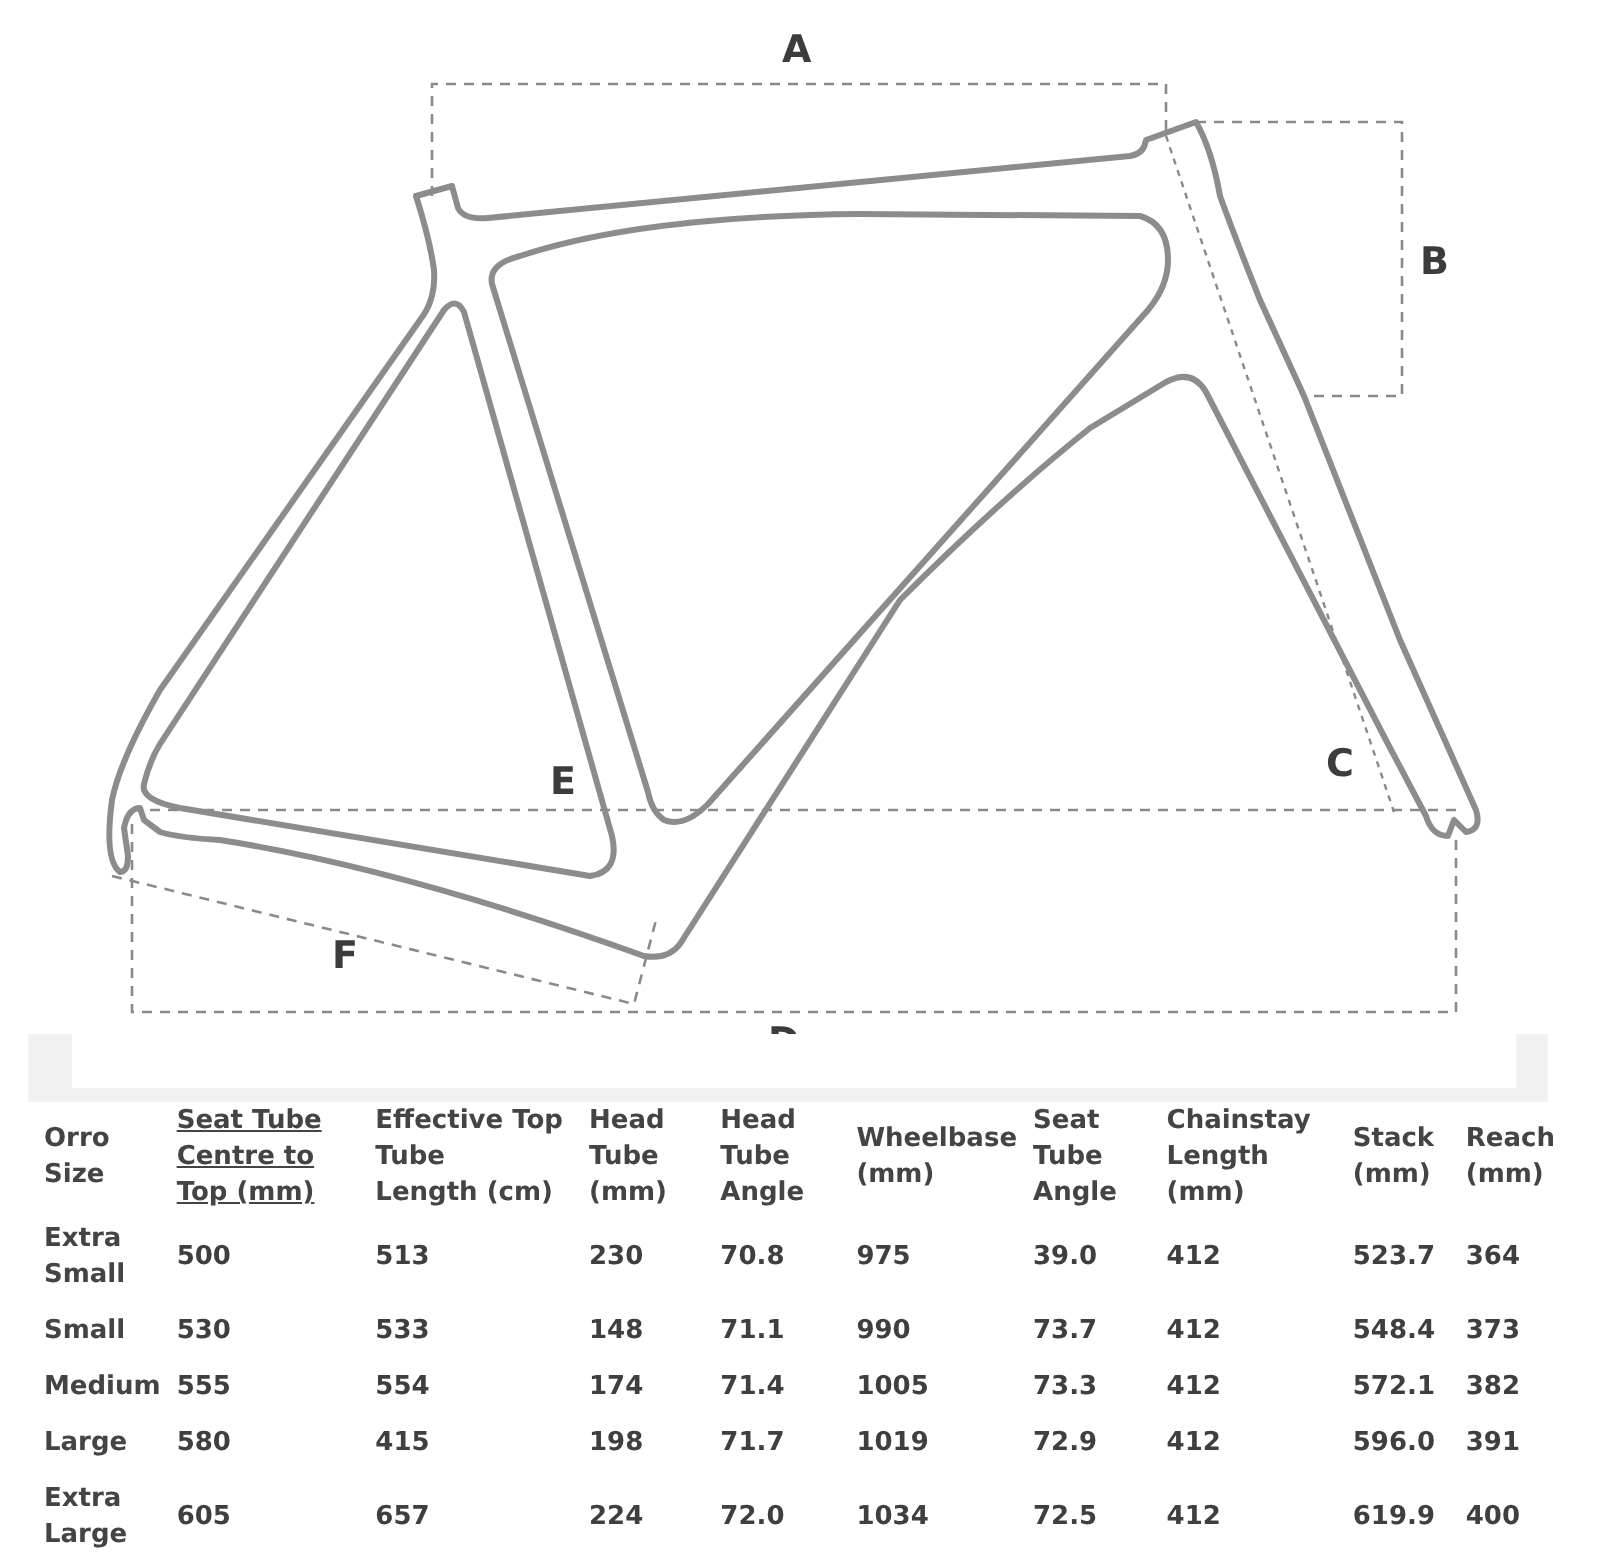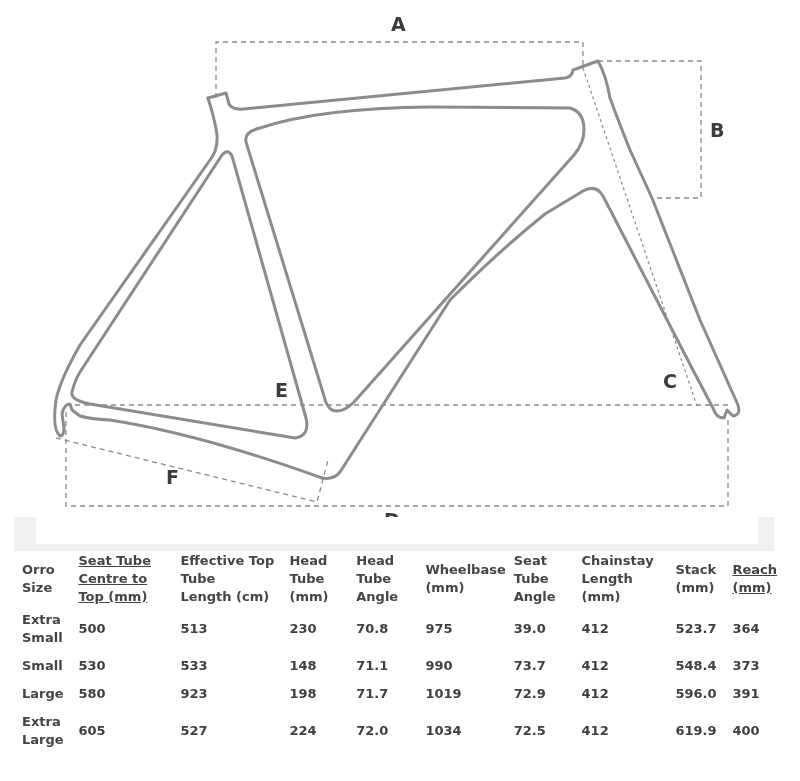--- a/index.html
+++ b/index.html
@@ -23,21 +23,21 @@
     #geo-table td.size-cell { font-weight: bold; color: #444; margin-top: 10px; }
     .col-size { width: 52px; }
     .col-st { width: 117px; text-decoration: underline; }
     .col-ett { width: 120px; margin-left: 36px; }
     .col-ht { width: 69px; }
     .col-hta { width: 71px; }
     .col-wb { width: 71px; }
     .col-sta { width: 69px; }
     .col-cs { width: 93px; }
     .col-stack { width: 53px; margin-top: 12px; }
-    .col-reach { width: 55px; text-decoration: underline; }
+    .col-reach { width: 55px; }
   </style>
 </head>
 <body>
 
 <svg id="diagram" viewBox="0 0 800 520" xmlns="http://www.w3.org/2000/svg">
 
   <g>
     <path class="dash" d="M216 98 L216 42 L583 42 L583 68"></path>
     <text class="dim-label" x="391" y="31">A</text>
   </g>
@@ -127,35 +127,47 @@
       <td>533</td>
       <td>148</td>
       <td>71.1</td>
       <td>990</td>
       <td>73.7</td>
       <td>412</td>
       <td>548.4</td>
       <td>373</td>
     </tr>
     <tr>
+      <td class="size-cell">Medium</td>
+      <td>555</td>
+      <td>554</td>
+      <td>174</td>
+      <td>71.4</td>
+      <td>1005</td>
+      <td>73.3</td>
+      <td>412</td>
+      <td>572.1</td>
+      <td>382</td>
+    </tr>
+    <tr>
       <td class="size-cell">Large</td>
       <td>580</td>
-      <td>923</td>
+      <td>415</td>
       <td>198</td>
       <td>71.7</td>
       <td>1019</td>
       <td>72.9</td>
       <td>412</td>
       <td>596.0</td>
       <td>391</td>
     </tr>
     <tr class="two-line">
       <td class="size-cell"><span>Extra</span><br><span>Large</span></td>
       <td>605</td>
-      <td>527</td>
+      <td>657</td>
       <td>224</td>
       <td>72.0</td>
       <td>1034</td>
       <td>72.5</td>
       <td>412</td>
       <td>619.9</td>
       <td>400</td>
     </tr>
   </tbody>
 </table>

